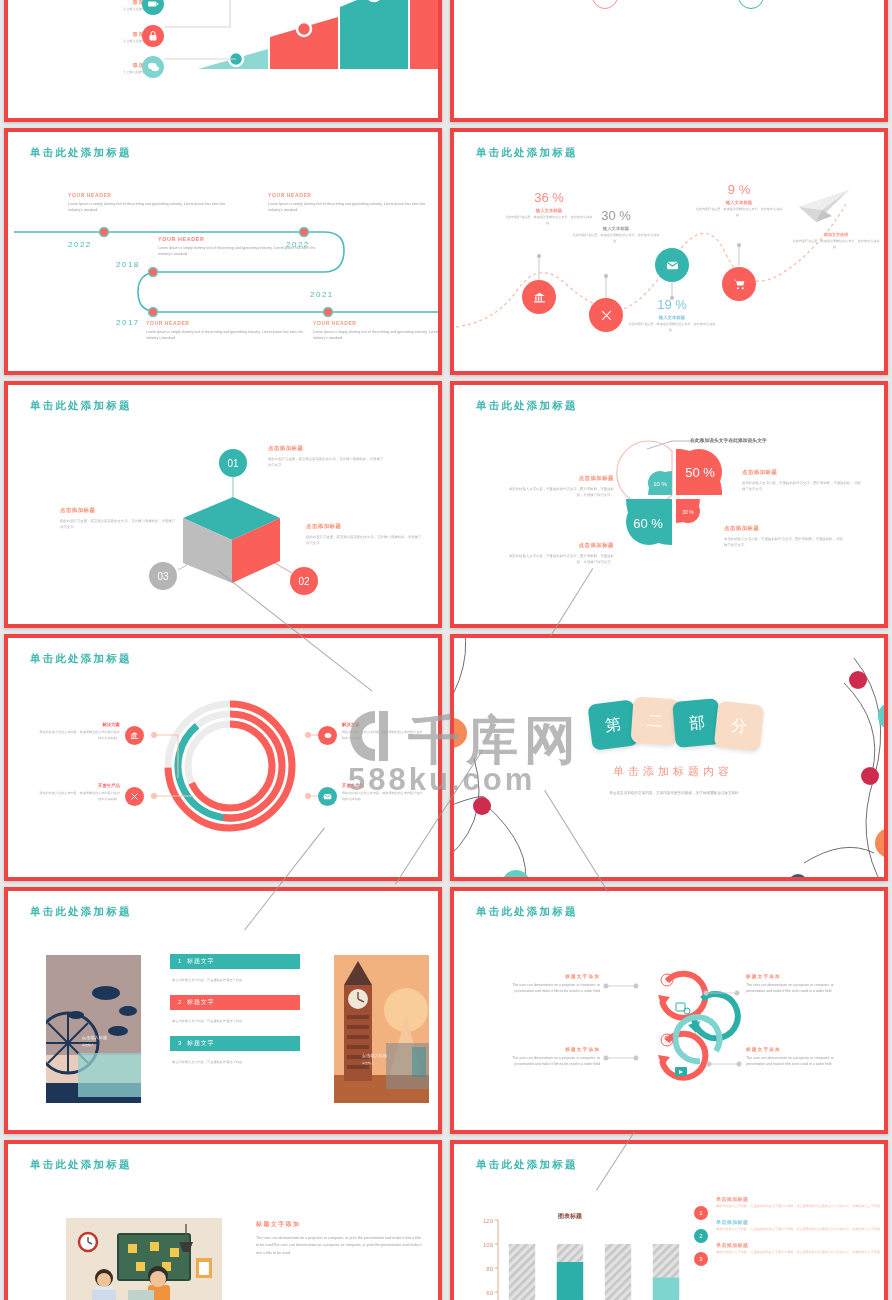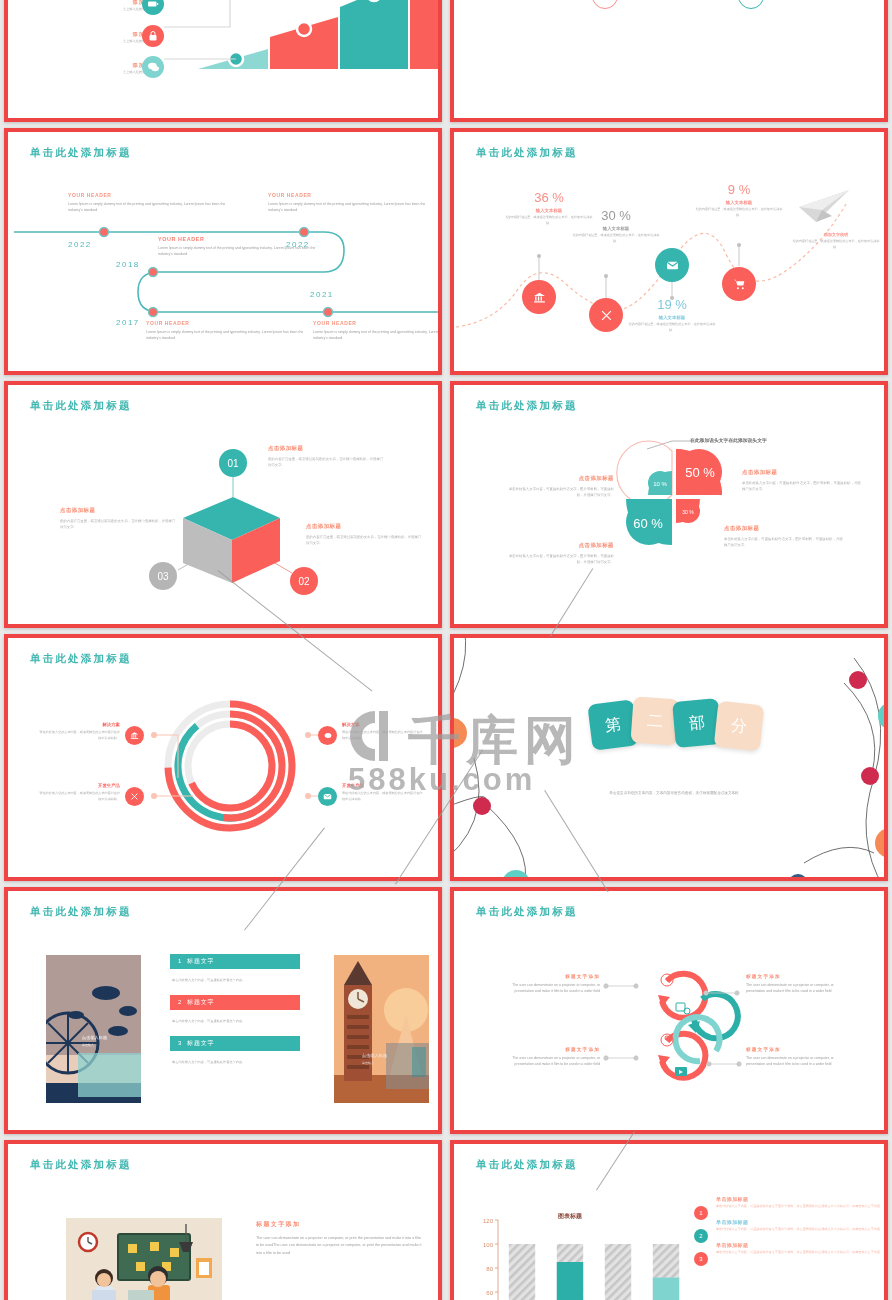--- a/index.html
+++ b/index.html
@@ -392,20 +392,21 @@
         <circle cx="-2" cy="95" r="15" fill="#F58A55"></circle>
         <circle cx="344" cy="246" r="10" fill="#2F5E86"></circle>
       </svg>
 
       <div style="position:absolute;left:136px;top:60px;">
         <div style="position:absolute;left:0;top:4px;width:46px;height:46px;border-radius:8px;background:#2BAFA8;transform:rotate(-7deg);box-shadow:0 2px 4px rgba(0,0,0,.12);display:flex;align-items:center;justify-content:center;color:#fff;font-size:16px;">第</div>
         <div style="position:absolute;left:42px;top:0;width:46px;height:46px;border-radius:8px;background:#F9DCC6;transform:rotate(4deg);box-shadow:0 2px 4px rgba(0,0,0,.12);display:flex;align-items:center;justify-content:center;color:#fff;font-size:16px;">二</div>
         <div style="position:absolute;left:84px;top:2px;width:46px;height:46px;border-radius:8px;background:#2BAFA8;transform:rotate(-5deg);box-shadow:0 2px 4px rgba(0,0,0,.12);display:flex;align-items:center;justify-content:center;color:#fff;font-size:16px;">部</div>
         <div style="position:absolute;left:126px;top:5px;width:46px;height:46px;border-radius:8px;background:#F9DCC6;transform:rotate(6deg);box-shadow:0 2px 4px rgba(0,0,0,.12);display:flex;align-items:center;justify-content:center;color:#fff;font-size:16px;">分</div>
       </div>
+      <div style="position:absolute;left:0;top:126px;width:438px;text-align:center;font-size:11px;letter-spacing:4px;color:#F79680;">单击添加标题内容</div>
       <div style="position:absolute;left:130px;top:152px;width:180px;text-align:center;font-size:3.6px;line-height:2;color:#9b9b9b;">单击这里添加您的文本内容，文本内容尽量言简意赅，无仔细需要配合过渡文本框</div>
     </div>
   </div>
 
   <div class="slide">
     <div class="inner">
       <div class="title">单击此处添加标题</div>
 
       <div style="position:absolute;left:38px;top:64px;width:95px;height:148px;overflow:hidden;background:#b09b96;">
         <svg width="95" height="148" viewBox="0 0 95 148">

